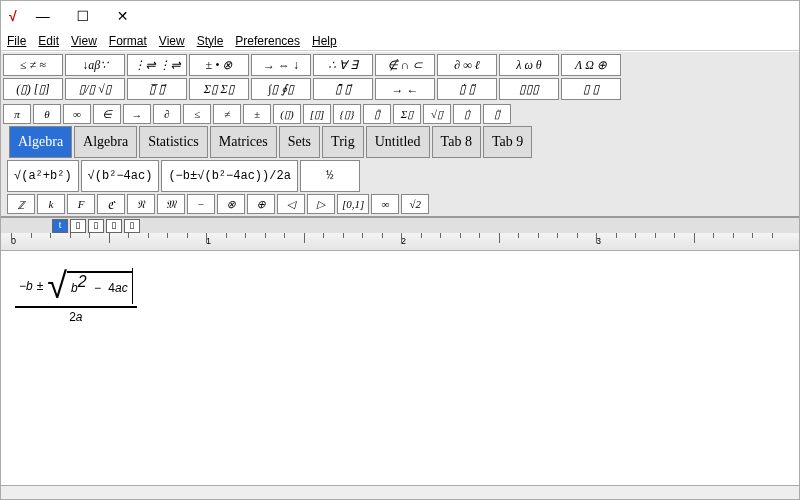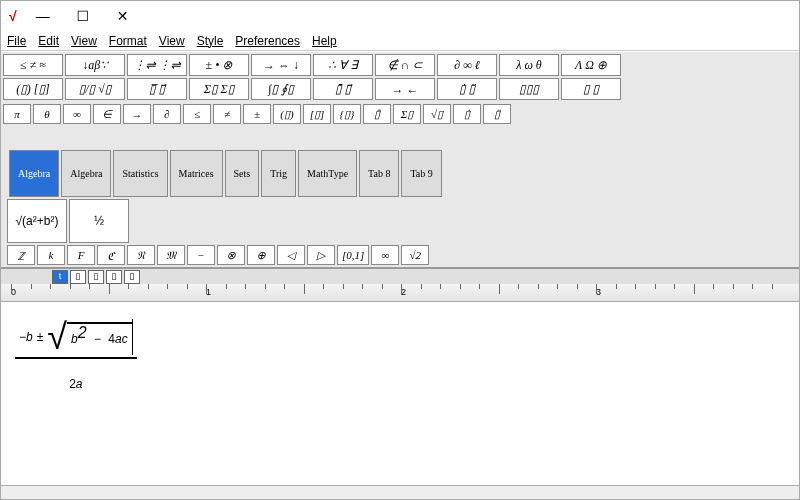--- a/index.html
+++ b/index.html
@@ -10,35 +10,35 @@
 .titlebar .ctrl { width:40px; text-align:center; font-size:14px; cursor:pointer; }
 .menubar { height:20px; display:flex; align-items:center; padding:0 6px; gap:12px; border-bottom:1px solid #ccc; }
 .menubar span { cursor:pointer; }
 .menubar u { text-decoration:underline; }
 .toolpanel { background:#e8e8e8; border-top:1px solid #fff; border-bottom:1px solid #999; padding:2px; }
 .row { display:flex; gap:2px; }
 .btn { background:#fff; border:1px solid #888; height:22px; display:flex; align-items:center; justify-content:center; font-family:"Times New Roman",serif; font-style:italic; font-size:12px; cursor:pointer; padding:0 4px; }
 .btn.group { min-width:60px; }
 .btn.small { min-width:28px; height:20px; font-size:11px; }
 .tabs { display:flex; gap:2px; margin:2px 0 2px 6px; }
-.tab { background:#ddd; border:1px solid #888; padding:17px 8px; font-size:10px; cursor:pointer; font-family:"Segoe UI"; font-style:normal;margin-top:24px; }
+.tab { background:#ddd; border:1px solid #888; padding:7px 8px; font-size:14px; cursor:pointer; font-family:"Segoe UI"; font-style:normal; }
 .tab.active { background:#2a6fd6; color:#fff; }
 .tpls { display:flex; gap:2px; margin-left:4px; }
-.tpl { background:#fff; border:1px solid #888; height:44px; min-width:60px; display:flex; align-items:center; justify-content:center; font-family:Liberation Sans, sans-serif; font-size:12px; cursor:pointer; padding:0 6px; }
+.tpl { background:#fff; border:1px solid #888; height:32px; min-width:60px; display:flex; align-items:center; justify-content:center; font-family:Liberation Mono, monospace; font-size:12px; cursor:pointer; padding:0 6px; }
 .statusbar { height:16px; background:#e0e0e0; border-top:1px solid #999; display:flex; padding-left:50px; }
 .sb-btn { width:16px; height:14px; background:#fff; border:1px solid #666; margin:1px; font-size:9px; text-align:center; cursor:pointer; }
 .sb-btn.act { background:#2a6fd6; color:#fff; }
 .ruler { height:18px; background:linear-gradient(#f4f4f4,#e4e4e4); border-bottom:1px solid #aaa; position:relative; font-size:9px; }
 .ruler .tick { position:absolute; top:0; border-left:1px solid #666; height:6px; }
 .ruler .num { position:absolute; top:3px; font-size:9px; }
 .canvas { flex:1; background:#fff; padding:14px; overflow:auto; position:relative; }
 .equation { font-family:"Times New Roman",serif; font-size:28px; font-style:italic; color:#000; display:inline-block; }
 .eq-frac { display:inline-flex; flex-direction:column; align-items:center; }
 .eq-num { display:flex; align-items:center; border-bottom:2px solid #000; padding:0 4px 2px; }
-.eq-den { padding-top:18px; }
+.eq-den { padding-top:2px; }
 .sqrt { display:inline-flex; align-items:flex-start; }
 .sqrt-sym { font-size:36px; font-style:normal; line-height:30px; }
 .sqrt-body { border-top:2px solid #000; padding:0 4px; }
 sup { font-size:16px; }
 .cursor { border-right:1px solid #000; animation:blink 1s infinite; height:36px; display:inline-block; }
 @keyframes blink { 50% { opacity:0; } }
 .hscroll { height:14px; background:#eee; border-top:1px solid #aaa; }
 </style>
 </head>
 <body>
@@ -105,26 +105,28 @@
       <div class="btn small">▯̇</div>
       <div class="btn small">▯̈</div>
     </div>
   <div class="tabs" id="tabs">
       <div class="tab active">Algebra</div>
       <div class="tab">Algebra</div>
       <div class="tab">Statistics</div>
       <div class="tab">Matrices</div>
       <div class="tab">Sets</div>
       <div class="tab">Trig</div>
-      <div class="tab">MathType</div>
+      <div class="tab">Untitled</div>
       <div class="tab">Tab 8</div>
       <div class="tab">Tab 9</div>
     </div>
   <div class="tpls" id="tpls">
       <div class="tpl">√(a²+b²)</div>
+      <div class="tpl">√(b²−4ac)</div>
+      <div class="tpl">(−b±√(b²−4ac))/2a</div>
       <div class="tpl">½</div>
     </div>
   <div class="row" id="glyphrow" style="margin-top:2px;margin-left:4px">
       <div class="btn small">ℤ</div>
       <div class="btn small">k</div>
       <div class="btn small">F</div>
       <div class="btn small">ℭ</div>
       <div class="btn small">𝔑</div>
       <div class="btn small">𝔐</div>
       <div class="btn small">−</div>

